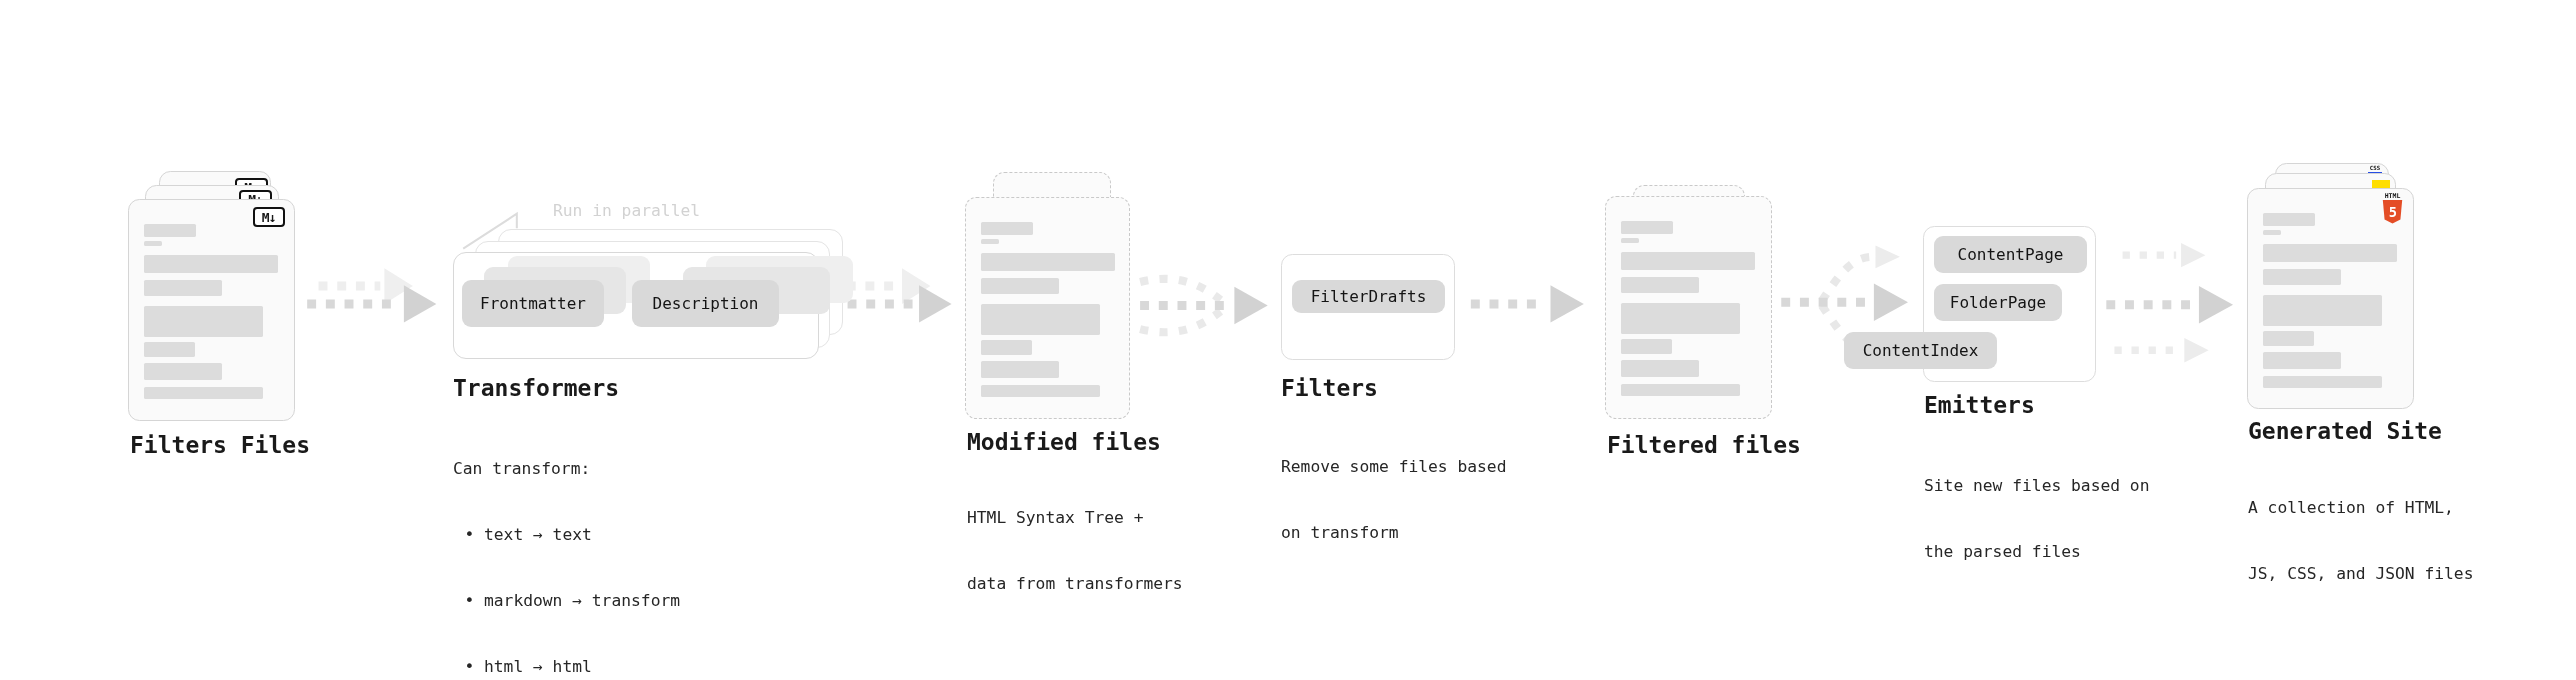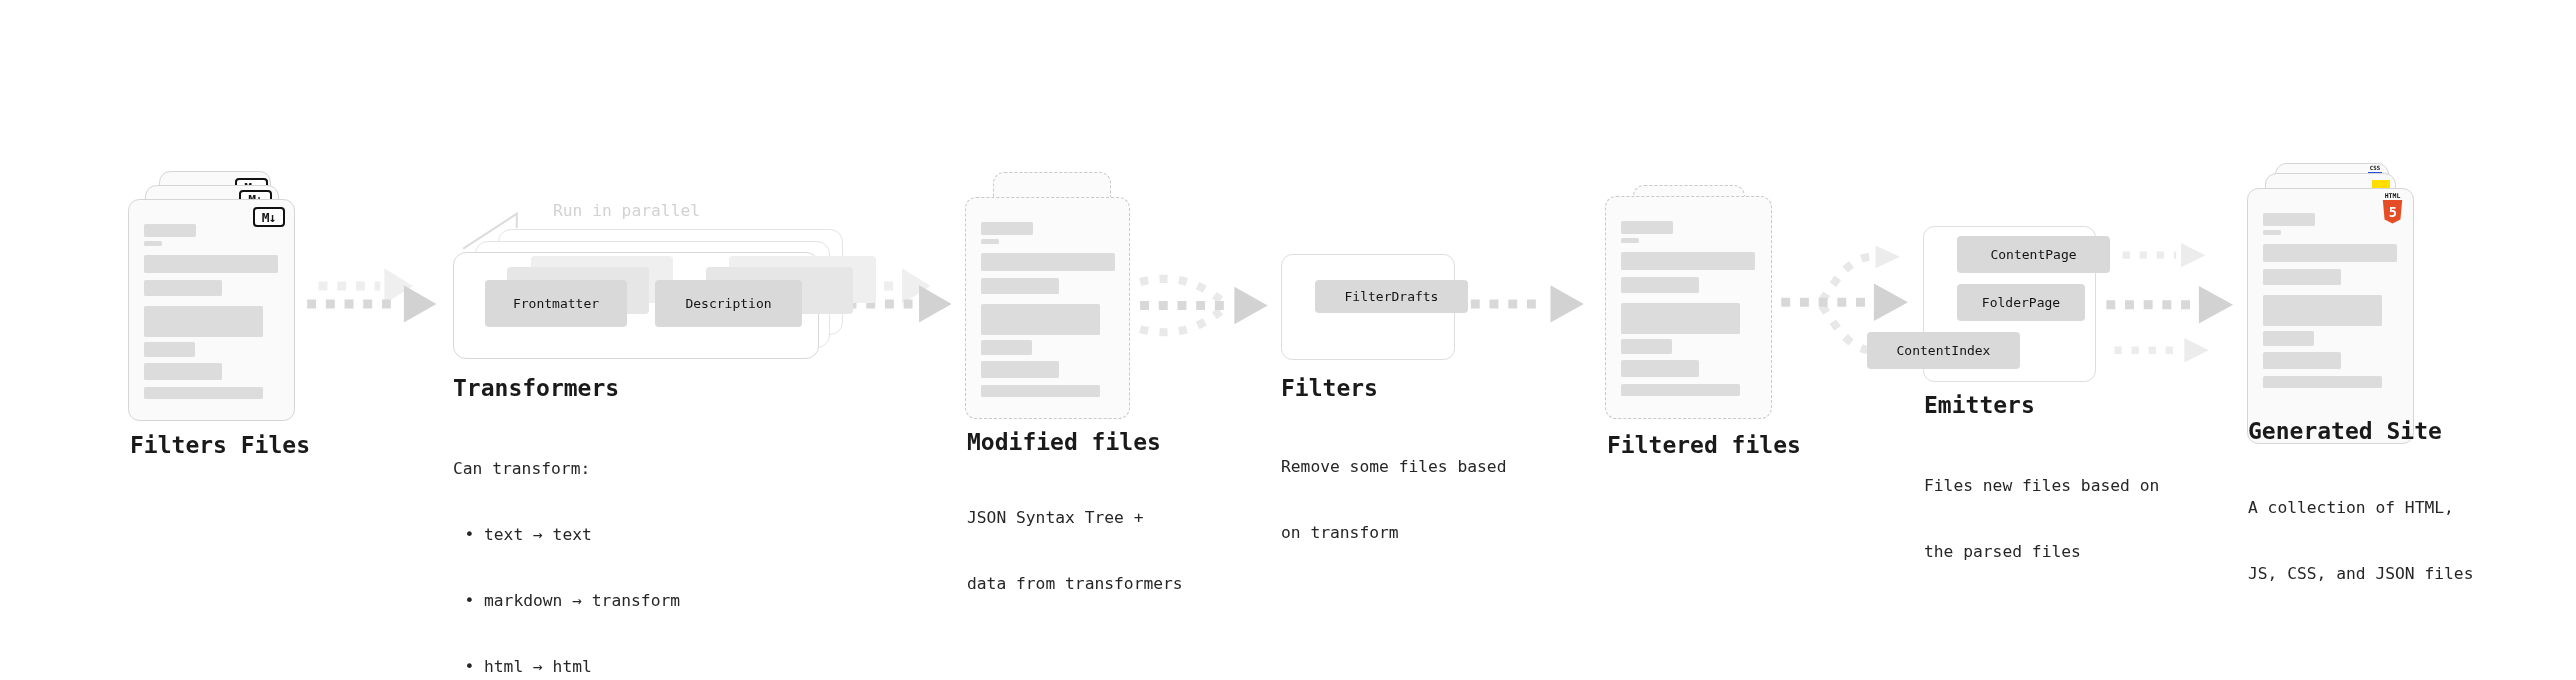--- a/index.html
+++ b/index.html
@@ -8,22 +8,22 @@
   
   .doc{position:absolute;background:#fafafa;border:1.6px solid #d5d5d5;border-radius:11.4px;box-sizing:border-box;}
   .doc.dashed{border:1.6px dashed #c9c9c9;background:#fbfbfb;}
   .bar{position:absolute;background:#dcdcdc;border-radius:1.6px;}
   
   .card-label{position:absolute;font-size:23px;font-weight:bold;color:#1a1a1a;white-space:pre;}
   .desc{position:absolute;font-size:16.3px;line-height:22px;color:#262626;white-space:pre;}
   .desc .indent{padding-left:11.4px;}
   .note{position:absolute;font-size:16.3px;color:#d2d2d2;white-space:pre;}
   
-  .pill{position:absolute;background:#d9d9d9;border-radius:4px;display:flex;align-items:center;
-        justify-content:center;font-size:13px;color:#141414;box-sizing:border-box;white-space:pre;margin-left:23px;}
+  .pill{position:absolute;background:#d9d9d9;border-radius:9px;display:flex;align-items:center;
+        justify-content:center;font-size:16px;color:#141414;box-sizing:border-box;white-space:pre;}
   .pill.ghost1{background:#e6e6e6;}
   .pill.ghost2{background:#efefef;}
   
   .frame{position:absolute;background:#ffffff;border:1.6px solid #e4e4e4;border-radius:13px;box-sizing:border-box;}
   .frame.front{border-color:#d8d8d8;}
   .panel{position:absolute;background:#ffffff;border:1.6px solid #dddddd;border-radius:11.4px;box-sizing:border-box;}
   
   .badge-md{position:absolute;width:32.5px;height:19.5px;border:2.4px solid #111;border-radius:4.1px;background:#fff;
             font-weight:bold;font-size:13px;display:flex;align-items:center;justify-content:center;
             box-sizing:border-box;letter-spacing:-0.8px;}
@@ -157,21 +157,21 @@
         <div class="bar" style="left: 15.4px; top: 41px; width: 18px; height: 4.9px;"></div>
         <div class="bar" style="left: 14.6px; top: 55px; width: 134px; height: 18px;"></div>
         <div class="bar" style="left: 14.6px; top: 80px; width: 78px; height: 16.3px;"></div>
         <div class="bar" style="left: 14.6px; top: 106px; width: 119px; height: 31px;"></div>
         <div class="bar" style="left: 14.6px; top: 142px; width: 51px; height: 14.6px;"></div>
         <div class="bar" style="left: 14.6px; top: 163px; width: 78px; height: 17px;"></div>
         <div class="bar" style="left: 14.6px; top: 187px; width: 119px; height: 12.2px;"></div>
       </div>
     <div class="card-label" style="left:967px;top:429px">Modified files</div>
     <div class="desc" style="left:967px;top:463px">
-      <div>JSON Syntax Tree +</div>
+      <div>HTML Syntax Tree +</div>
       <div>data from transformers</div>
     </div>
   </div>
 
   <div>
     <div class="panel" style="left:1281px;top:254px;width:174px;height:106px"></div>
     <div class="pill" style="left:1292px;top:280px;width:153px;height:33px">FilterDrafts</div>
     <div class="card-label" style="left:1281px;top:375px">Filters</div>
     <div class="desc" style="left:1281px;top:412px">
       <div>Remove some files based</div>
@@ -194,36 +194,36 @@
     <div class="card-label" style="left:1607px;top:432px">Filtered files</div>
   </div>
 
   <div>
     <div class="panel" style="left:1923px;top:226px;width:173px;height:156px"></div>
     <div class="pill" style="left:1934px;top:236px;width:153px;height:37px">ContentPage</div>
     <div class="pill" style="left:1934px;top:284px;width:128px;height:37px">FolderPage</div>
     <div class="pill" style="left:1844px;top:332px;width:153px;height:37px">ContentIndex</div>
     <div class="card-label" style="left:1924px;top:392px">Emitters</div>
     <div class="desc" style="left:1924px;top:431px">
-      <div>Files new files based on</div>
+      <div>Site new files based on</div>
       <div>the parsed files</div>
     </div>
   </div>
 
   <div>
     <div class="doc" style="left:2275px;top:163px;width:114px;height:222px">
       <div class="badge-css" style="right:4.9px;top:1.6px">
         <span class="css-word">CSS</span>
         <i class="css-underline" style="background: rgb(38, 77, 228);"></i>
       </div>
     </div>
     <div class="doc" style="left:2265px;top:173px;width:131px;height:221px">
       <div class="badge-js" style="right: 4.9px; top: 5.7px; background: rgb(255, 222, 0);"></div>
     </div>
-    <div class="doc doc-skeleton" style="left:2247px;top:188px;width:167px;height:256px">
+    <div class="doc doc-skeleton" style="left:2247px;top:188px;width:167px;height:221px">
       <div class="html5-icon" style="right:9px;top:4.1px">
         <span class="html5-word">HTML</span>
         <svg width="21" height="23.6" viewBox="0 0 26 29" style="margin:0 auto">
           <path d="M1 0 h24 l-2.2 24 L13 29 L3.2 24 Z" fill="#e44d26"></path>
           <text x="13.4" y="21.5" text-anchor="middle" font-size="17" font-weight="bold" fill="#ffffff">5</text>
         </svg>
       </div>
     <div class="bar" style="left: 15.4px; top: 24.4px; width: 52px; height: 12.2px;"></div>
         <div class="bar" style="left: 15.4px; top: 41px; width: 18px; height: 4.9px;"></div>
         <div class="bar" style="left: 14.6px; top: 55px; width: 134px; height: 18px;"></div>

